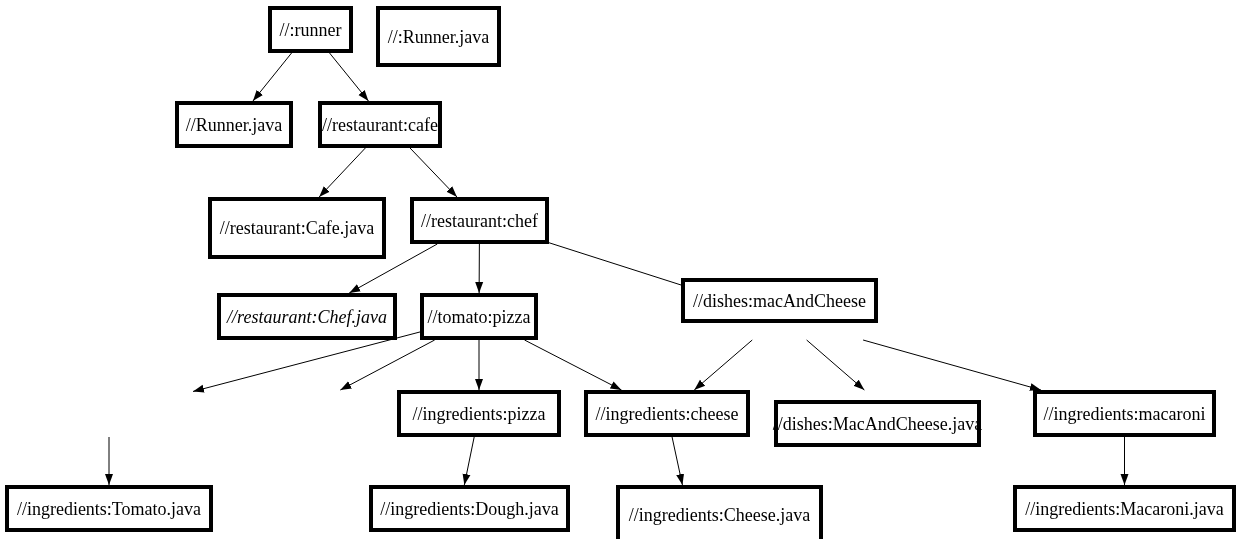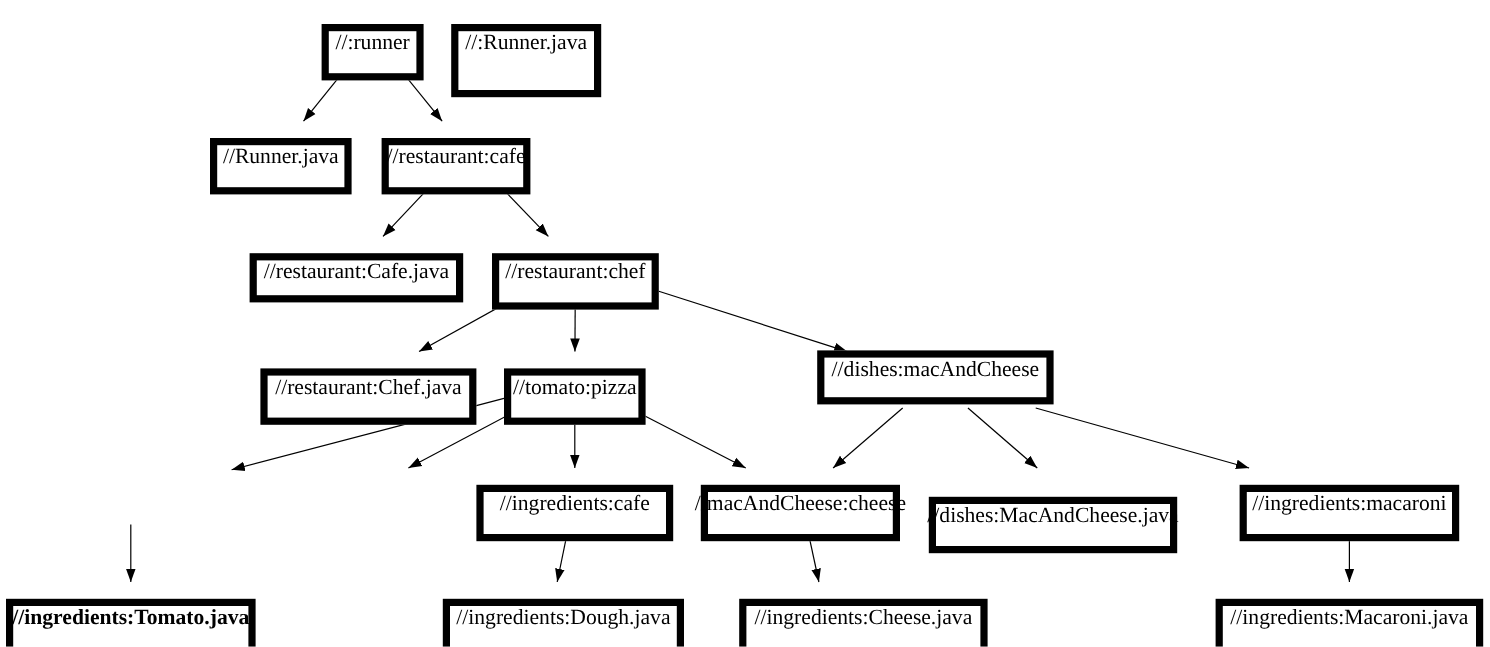--- a/index.html
+++ b/index.html
@@ -27,29 +27,28 @@
     stroke-width: 1;
   }
   .arrowhead-path {
     fill: #000000;
     stroke: none;
   }
   .node {
     position: absolute;
     box-sizing: border-box;
     background: #ffffff;
-    border: 6px solid #000000;
+    border: 4px solid #000000;
     display: flex;
-    align-items: flex-start;
+    align-items: center;
     justify-content: center;
     color: #000000;
     font-size: 18px;
     white-space: nowrap;
     line-height: 1;
-    margin-top: 14px;
   }
 </style>
 </head>
 <body>
 
 <div class="stage">
   <svg class="edge-layer" width="1242" height="539" viewBox="0 0 1242 539" xmlns="http://www.w3.org/2000/svg">
     <defs>
       <marker id="arrowhead" markerUnits="userSpaceOnUse" markerWidth="13" markerHeight="10" refX="11" refY="5" orient="auto">
         <path class="arrowhead-path" d="M0,1 L11,5 L0,9 Z"></path>
@@ -82,48 +81,48 @@
     </div>
     <div class="node" style="left: 376px; top: 6px; width: 125px; height: 61px;">
       <span>//:Runner.java</span>
     </div>
     <div class="node" style="left: 175px; top: 101px; width: 118px; height: 47px;">
       <span>//Runner.java</span>
     </div>
     <div class="node" style="left: 318px; top: 101px; width: 124px; height: 47px;">
       <span>//restaurant:cafe</span>
     </div>
-    <div class="node" style="left: 208px; top: 197px; width: 178px; height: 41px;">
+    <div class="node" style="left: 208px; top: 197px; width: 178px; height: 62px;">
       <span>//restaurant:Cafe.java</span>
     </div>
     <div class="node" style="left: 410px; top: 197px; width: 139px; height: 47px;">
       <span>//restaurant:chef</span>
     </div>
-    <div class="node" style="left: 217px; top: 293px; width: 180px; height: 47px;">
+    <div class="node" style="left: 217px; top: 293px; width: 180px; height: 47px; font-style: italic;">
       <span>//restaurant:Chef.java</span>
     </div>
     <div class="node" style="left: 420px; top: 293px; width: 118px; height: 47px;">
       <span>//tomato:pizza</span>
     </div>
     <div class="node" style="left: 681px; top: 278px; width: 197px; height: 45px;">
       <span>//dishes:macAndCheese</span>
     </div>
     <div class="node" style="left: 397px; top: 390px; width: 164px; height: 47px;">
-      <span>//ingredients:cafe</span>
+      <span>//ingredients:pizza</span>
     </div>
     <div class="node" style="left: 584px; top: 390px; width: 166px; height: 47px;">
-      <span>//macAndCheese:cheese</span>
+      <span>//ingredients:cheese</span>
     </div>
     <div class="node" style="left: 774px; top: 400px; width: 207px; height: 47px;">
       <span>//dishes:MacAndCheese.java</span>
     </div>
     <div class="node" style="left: 1033px; top: 390px; width: 183px; height: 47px;">
       <span>//ingredients:macaroni</span>
     </div>
-    <div class="node" style="left: 5px; top: 485px; width: 208px; height: 47px; font-weight: bold;">
+    <div class="node" style="left: 5px; top: 485px; width: 208px; height: 47px;">
       <span>//ingredients:Tomato.java</span>
     </div>
     <div class="node" style="left: 369px; top: 485px; width: 201px; height: 47px;">
       <span>//ingredients:Dough.java</span>
     </div>
     <div class="node" style="left: 616px; top: 485px; width: 207px; height: 60px;">
       <span>//ingredients:Cheese.java</span>
     </div>
     <div class="node" style="left: 1013px; top: 485px; width: 223px; height: 47px;">
       <span>//ingredients:Macaroni.java</span>

